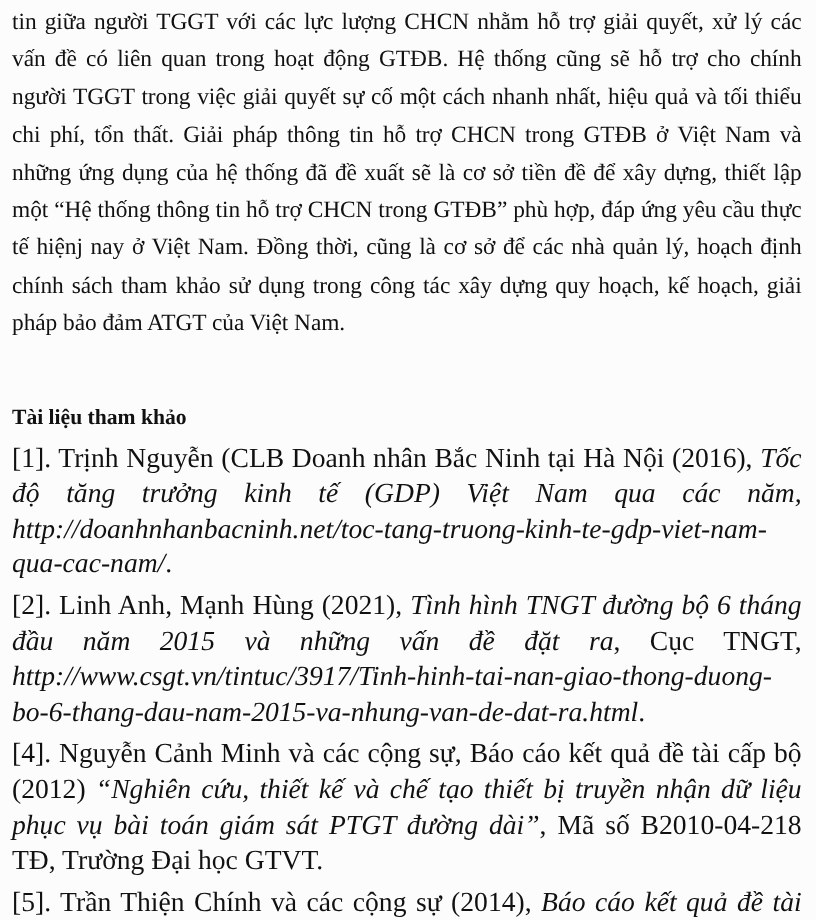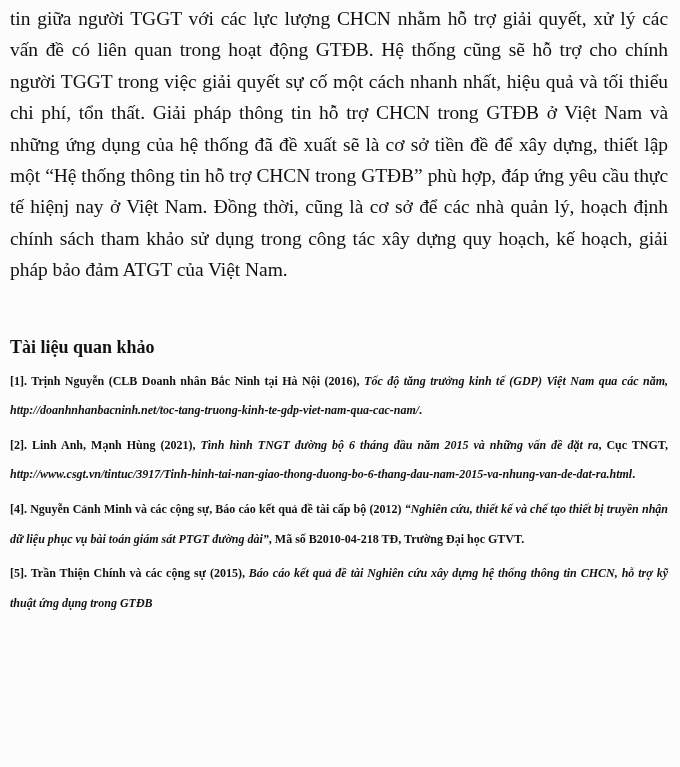--- a/index.html
+++ b/index.html
@@ -39,58 +39,57 @@
     margin: 0;
     padding-top: 50px;
   }
   
   .ref-list {
     margin: 0;
     padding: 0;
     list-style: none;
   }
   .ref-item {
-    font-size: 12px;
+    font-size: 23px;
     line-height: 29.6px;
     text-align: justify;
     text-justify: inter-word;
     margin: 0;
     padding-top: 5px;
-    font-weight: bold;
   }
   .ref-item.first-ref {
     padding-top: 9px;
   }
   .ref-item i {
     font-style: italic;
   }
 </style>
 </head>
 <body>
 
 <div class="page">
 
   <p class="body-para">tin giữa người TGGT với các lực lượng CHCN nhằm hỗ trợ giải quyết, xử lý các vấn đề có liên quan trong hoạt động GTĐB. Hệ thống cũng sẽ hỗ trợ cho chính người TGGT trong việc giải quyết sự cố một cách nhanh nhất, hiệu quả và tối thiểu chi phí, tổn thất. Giải pháp thông tin hỗ trợ CHCN trong GTĐB ở Việt Nam và những ứng dụng của hệ thống đã đề xuất sẽ là cơ sở tiền đề để xây dựng, thiết lập một “Hệ thống thông tin hỗ trợ CHCN trong GTĐB” phù hợp, đáp ứng yêu cầu thực tế hiệnj nay ở Việt Nam. Đồng thời, cũng là cơ sở để các nhà quản lý, hoạch định chính sách tham khảo sử dụng trong công tác xây dựng quy hoạch, kế hoạch, giải pháp bảo đảm ATGT của Việt Nam.</p>
 
-  <h2 class="ref-heading">Tài liệu quan khảo</h2>
+  <h2 class="ref-heading">Tài liệu tham khảo</h2>
 
   <ol class="ref-list">
 
     <li class="ref-item first-ref">
       <span>[1].</span><span> Trịnh Nguyễn (CLB Doanh nhân Bắc Ninh tại Hà Nội (2016), </span><i>Tốc độ tăng trưởng kinh tế (GDP) Việt Nam qua các năm, http://doanhnhanbacninh.net/toc-tang-truong-kinh-te-gdp-viet-nam-qua-cac-nam/</i><span>.</span>
     </li>
 
     <li class="ref-item">
       <span>[2].</span><span> Linh Anh, Mạnh Hùng (2021), </span><i>Tình hình TNGT đường bộ 6 tháng đầu năm 2015 và những vấn đề đặt ra</i><span>, Cục TNGT, </span><i>http://www.csgt.vn/tintuc/3917/Tinh-hinh-tai-nan-giao-thong-duong-bo-6-thang-dau-nam-2015-va-nhung-van-de-dat-ra.html</i><span>.</span>
     </li>
 
 
     <li class="ref-item">
       <span>[4].</span><span> Nguyễn Cảnh Minh và các cộng sự, Báo cáo kết quả đề tài cấp bộ (2012) </span><i>“Nghiên cứu, thiết kế và chế tạo thiết bị truyền nhận dữ liệu phục vụ bài toán giám sát PTGT đường dài”</i><span>, Mã số B2010-04-218 TĐ, Trường Đại học GTVT.</span>
     </li>
 
     <li class="ref-item">
-      <span>[5].</span><span> Trần Thiện Chính và các cộng sự (2015), </span><i>Báo cáo kết quả đề tài Nghiên cứu xây dựng hệ thống thông tin CHCN, hỗ trợ kỹ thuật ứng dụng trong GTĐB</i>
+      <span>[5].</span><span> Trần Thiện Chính và các cộng sự (2014), </span><i>Báo cáo kết quả đề tài Nghiên cứu xây dựng hệ thống thông tin CHCN, hỗ trợ kỹ thuật ứng dụng trong GTĐB</i>
     </li>
 
   </ol>
 
 </div>
 
 </body></html>

